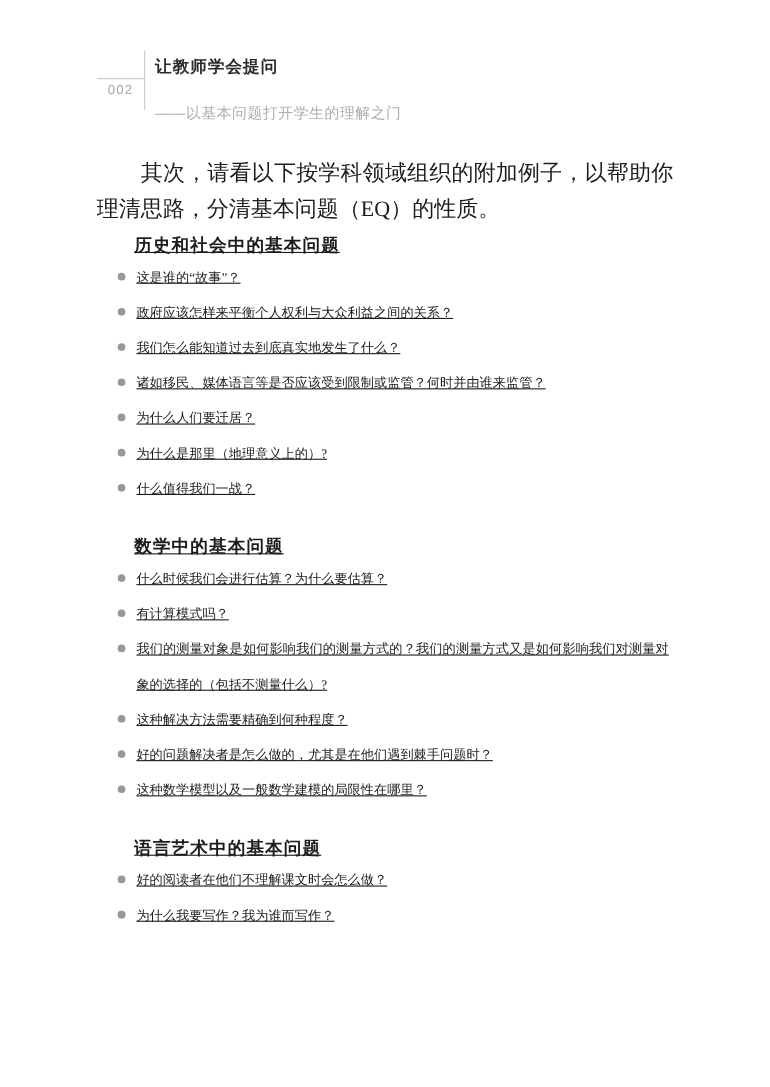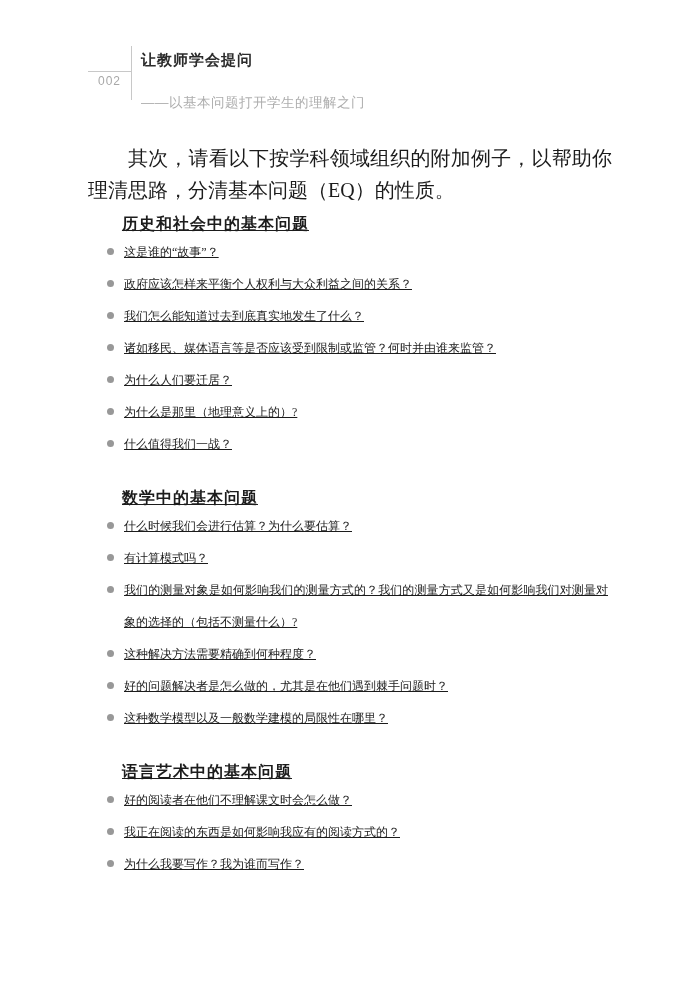--- a/index.html
+++ b/index.html
@@ -156,19 +156,19 @@
         <li><span class="bullet"></span><span>这种解决方法需要精确到何种程度？</span></li>
         <li><span class="bullet"></span><span>好的问题解决者是怎么做的，尤其是在他们遇到棘手问题时？</span></li>
         <li><span class="bullet"></span><span>这种数学模型以及一般数学建模的局限性在哪里？</span></li>
       </ul>
     </div>
 
     <div class="section">
       <h3 class="section-heading">语言艺术中的基本问题</h3>
       <ul class="question-list">
         <li><span class="bullet"></span><span>好的阅读者在他们不理解课文时会怎么做？</span></li>
-        <li><span class="bullet"></span><span>我正在阅读的东西是如何影响我应有的阅读方式的？</span></li>
+        <li><span class="bullet"></span></li>
         <li><span class="bullet"></span><span>为什么我要写作？我为谁而写作？</span></li>
       </ul>
     </div>
 
   </div>
 </div>
 
 </body></html>

